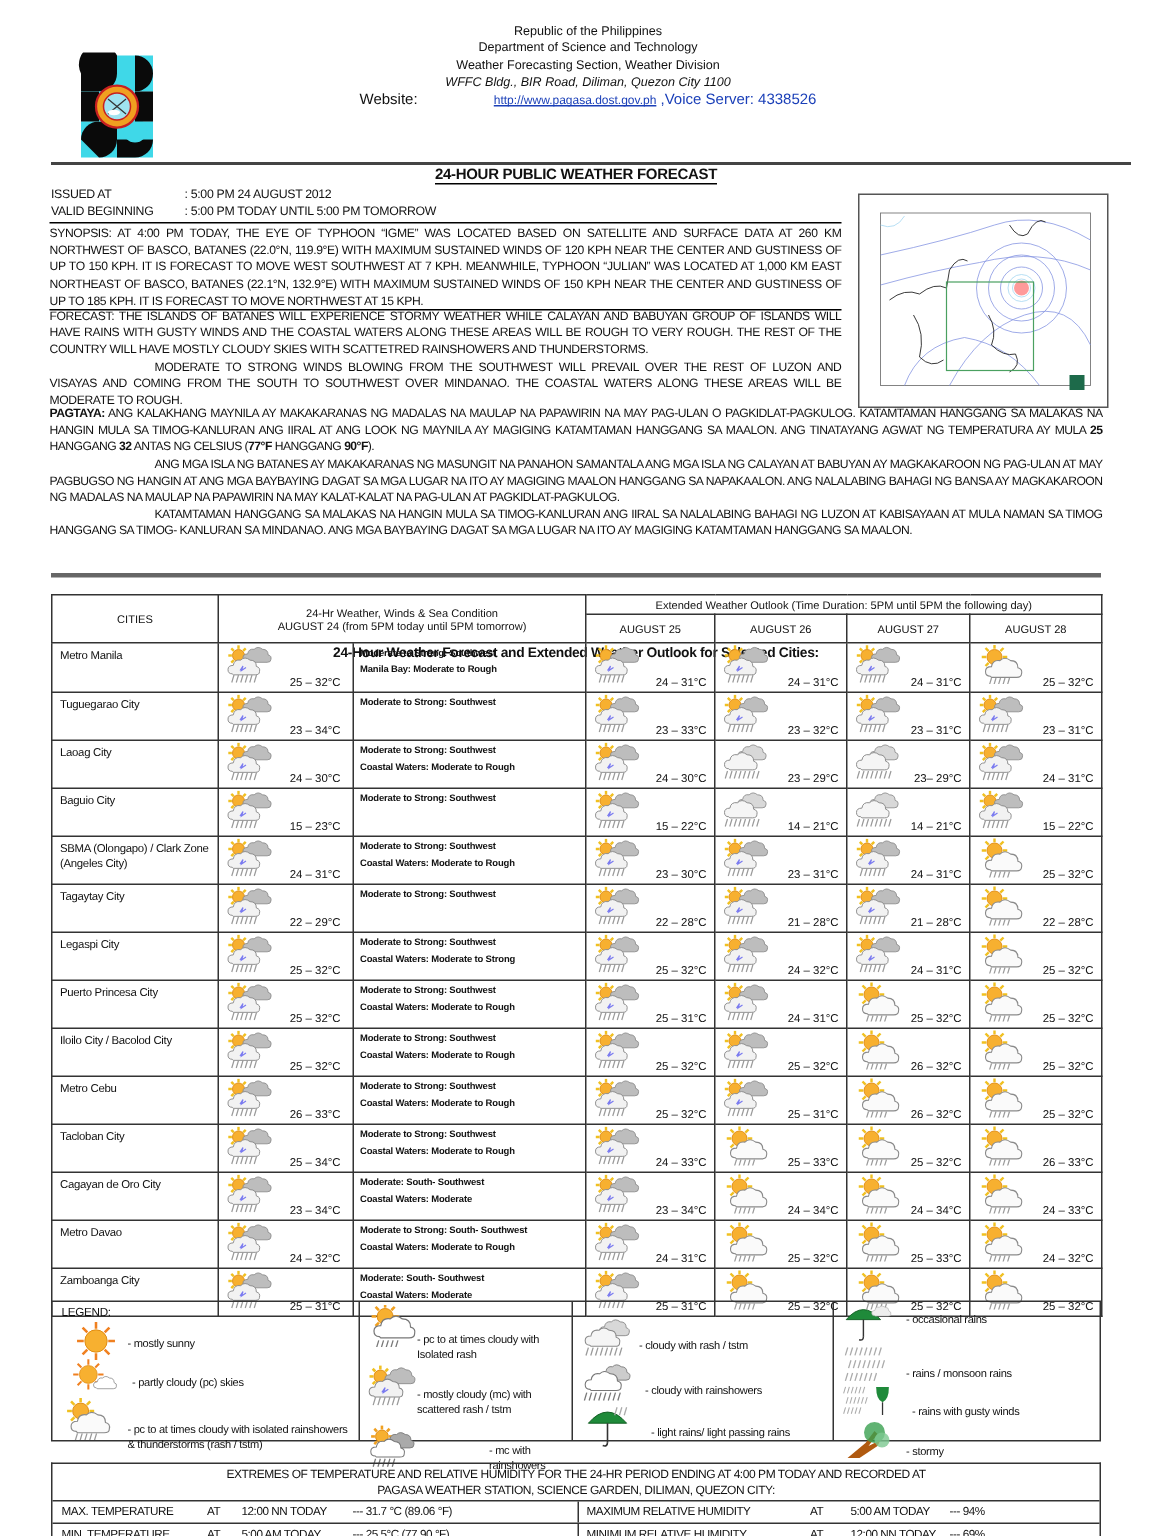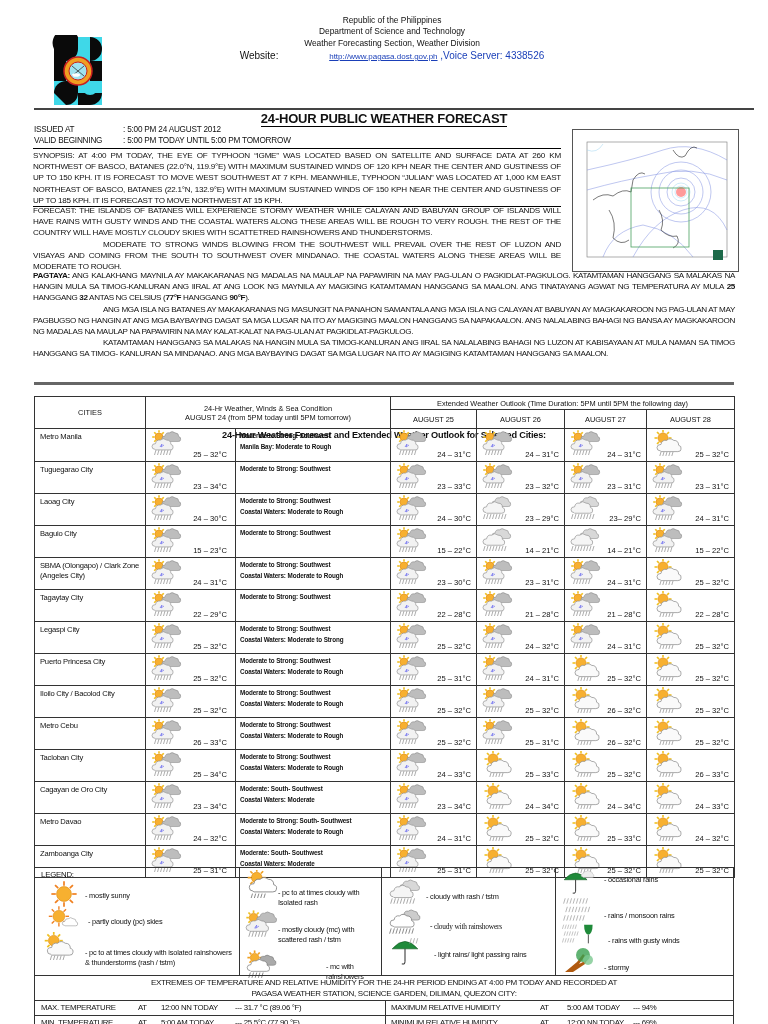--- a/index.html
+++ b/index.html
@@ -7,21 +7,21 @@
   .abs{position:absolute;}
   
   #logo{left:52px;top:35px;width:52px;height:72px;}
   .hdr{left:0;width:768px;text-align:center;font-size:8.4px;line-height:11.3px;}
   .hdr div{white-space:nowrap;margin-left:16px;}
   .hdr .it{font-style:italic;}
   .hdr .web{font-size:10px;line-height:13px;}
   .hdr .web a{color:#1a3fb8;text-decoration:underline;font-size:8px;padding-left:48px;}
   .hdr .web .vs{color:#1a3fb8;}
   #rule1{left:34px;top:108px;width:720px;height:2px;background:#444;}
-  #title{left:0;width:768px;top:111px;text-align:center;font-size:13px;font-weight:bold;letter-spacing:-0.2px;}
+  #title{left:0;width:768px;top:111px;text-align:center;font-size:10px;font-weight:bold;letter-spacing:-0.2px;}
   #title span{border-bottom:1px solid #000;padding-bottom:0;}
   .meta{font-size:8.2px;line-height:10.5px;left:34px;letter-spacing:-0.2px;}
   .meta .k{display:inline-block;width:89px;}
   .para{font-size:8.1px;line-height:11.2px;text-align:justify;letter-spacing:-0.25px;}
   #synopsis{left:33px;top:148px;width:528px;border-top:1px solid #000;border-bottom:1px solid #000;padding-top:1px;}
   #forecast{left:33px;top:205px;width:528px;}
   #pagtaya{left:33px;top:270px;width:702px;letter-spacing:-0.35px;}
   #map{left:572px;top:129px;width:165px;height:141px;border:1px solid #555;background:#fff;}
   .indent{display:inline-block;width:70px;}
   #rule2{left:34px;top:382px;width:700px;height:3px;background:#666;}
@@ -31,21 +31,21 @@
   table.wx td,table.wx th{border:1.5px solid #333;padding:0;font-size:7.2px;vertical-align:top;}
   table.wx th{font-weight:normal;text-align:center;vertical-align:middle;font-size:7.4px;}
   table.wx tr.row td{height:28px;}
   .city{padding:3px 0 0 5px !important;font-size:7.6px !important;line-height:10px;letter-spacing:-0.2px;}
   .wcell{position:relative;}
   .wcell .ico{position:absolute;left:4px;top:1px;width:32px;height:26px;}
   .wcell .tmp{position:absolute;right:5px;bottom:2px;font-size:7.6px;white-space:nowrap;}
   .wcell.big .tmp{right:8px;}
   .wind{padding:2px 0 0 4px !important;font-weight:bold;font-size:6.3px !important;line-height:10.5px;letter-spacing:-0.1px;}
   
-  #legend{position:absolute;left:34px;top:867px;width:700px;height:109px;border:1.5px solid #333;box-sizing:border-box;}
+  #legend{position:absolute;left:34px;top:867px;width:700px;height:94px;border:1.5px solid #333;box-sizing:border-box;}
   .lcol{position:absolute;top:0;height:100%;border-right:1.5px solid #333;box-sizing:border-box;}
   .lcol:last-child{border-right:none;}
   .lbl{position:absolute;font-size:7.4px;line-height:10px;letter-spacing:-0.2px;}
   .lico{position:absolute;}
   
   #ext{position:absolute;left:34px;top:975px;width:700px;border:1.5px solid #333;border-bottom:none;box-sizing:border-box;height:67px;}
   #ext .head{text-align:center;font-size:8px;line-height:10.5px;padding-top:2px;letter-spacing:-0.3px;}
   #ext .r{position:absolute;left:0;width:100%;height:14px;border-top:1.5px solid #333;font-size:7.8px;letter-spacing:-0.3px;}
   #ext .r span{position:absolute;top:2px;white-space:nowrap;}
   #ext .vd{position:absolute;left:350px;top:0;height:100%;border-left:1.5px solid #333;}
@@ -79,20 +79,21 @@
     <line x1="20" y1="31" x2="32" y2="41" stroke="#333" stroke-width="0.8"></line>
     <line x1="32" y1="31" x2="20" y2="41" stroke="#333" stroke-width="0.8"></line>
     <ellipse cx="24" cy="40" rx="4" ry="1.8" fill="#fff"></ellipse>
   </svg>
 </div>
 
 <div class="abs hdr" style="top:15px;">
   <div>Republic of the Philippines</div>
   <div>Department of Science and Technology</div>
   <div>Weather Forecasting Section, Weather Division</div>
+  <div class="it">WFFC Bldg., BIR Road, Diliman, Quezon City 1100</div>
   <div class="web">
     <span>Website: </span><a>http://www.pagasa.dost.gov.ph</a><span class="vs"> ,Voice Server: 4338526</span>
   </div>
 </div>
 
 <div class="abs" id="rule1"></div>
 <div class="abs" id="title"><span>24-HOUR PUBLIC WEATHER FORECAST</span></div>
 
 <div class="abs meta" style="top:125px;">
   <span class="k">ISSUED AT</span><span>: 5:00 PM 24 AUGUST 2012</span>
@@ -2170,21 +2171,21 @@
           </g>
           <line x1="3" y1="19" x2="1.5" y2="24" stroke="#777" stroke-width="0.8"></line>
           <line x1="6" y1="19" x2="4.5" y2="24" stroke="#777" stroke-width="0.8"></line>
           <line x1="9" y1="19" x2="7.5" y2="24" stroke="#777" stroke-width="0.8"></line>
           <line x1="12" y1="19" x2="10.5" y2="24" stroke="#777" stroke-width="0.8"></line>
           <line x1="15" y1="19" x2="13.5" y2="24" stroke="#777" stroke-width="0.8"></line>
           <line x1="18" y1="19" x2="16.5" y2="24" stroke="#777" stroke-width="0.8"></line>
           <line x1="21" y1="19" x2="19.5" y2="24" stroke="#777" stroke-width="0.8"></line>
           <line x1="24" y1="19" x2="22.5" y2="24" stroke="#777" stroke-width="0.8"></line>
         </svg></div>
-    <div class="lbl" style="left:48px;top:54px;font-family:Liberation Serif, serif;">- cloudy with rainshowers</div>
+    <div class="lbl" style="left:48px;top:54px;">- cloudy with rainshowers</div>
     <div class="lico" style="left:6px;top:70px;"><svg width="34" height="28" viewBox="0 0 32 26">
           <g transform="translate(4,0) scale(1)">
             <path d="M0 10 Q12 -4 24 10 Z" fill="#1f8a3a" stroke="#0f5a20" stroke-width="0.6"></path>
             <line x1="12" y1="10" x2="12" y2="22" stroke="#333" stroke-width="1"></line>
             <path d="M12 22 Q12 25 9 24" fill="none" stroke="#333" stroke-width="1"></path>
           </g>
           <line x1="22" y1="0" x2="20.5" y2="5" stroke="#aaa" stroke-width="0.8"></line>
           <line x1="25" y1="0" x2="23.5" y2="5" stroke="#aaa" stroke-width="0.8"></line>
           <line x1="28" y1="0" x2="26.5" y2="5" stroke="#aaa" stroke-width="0.8"></line>
         </svg></div>

